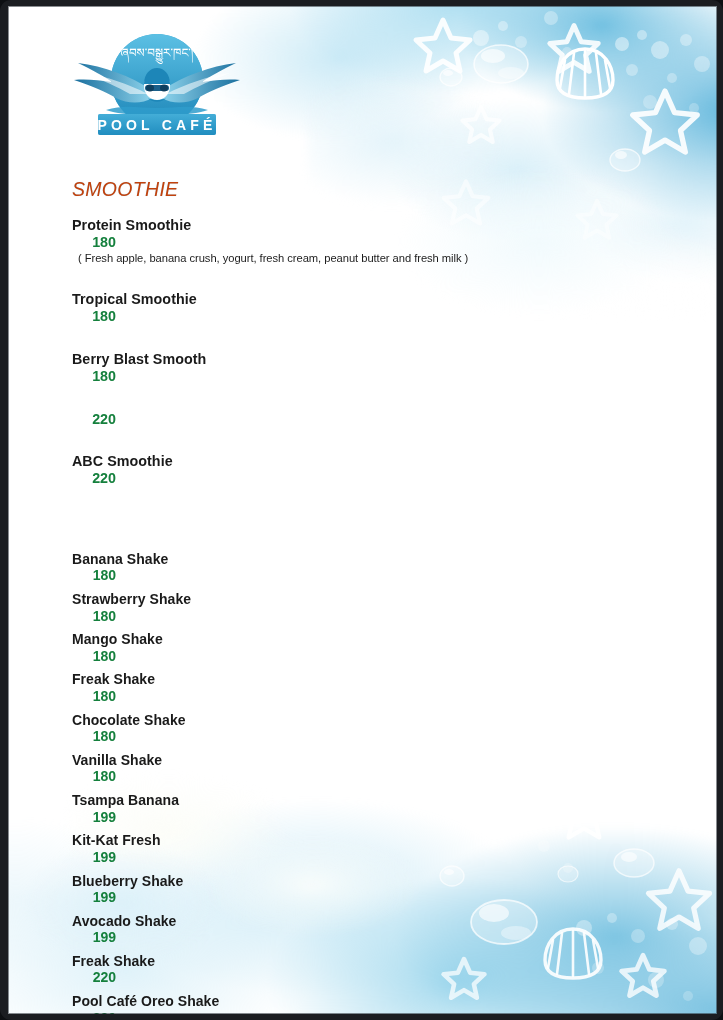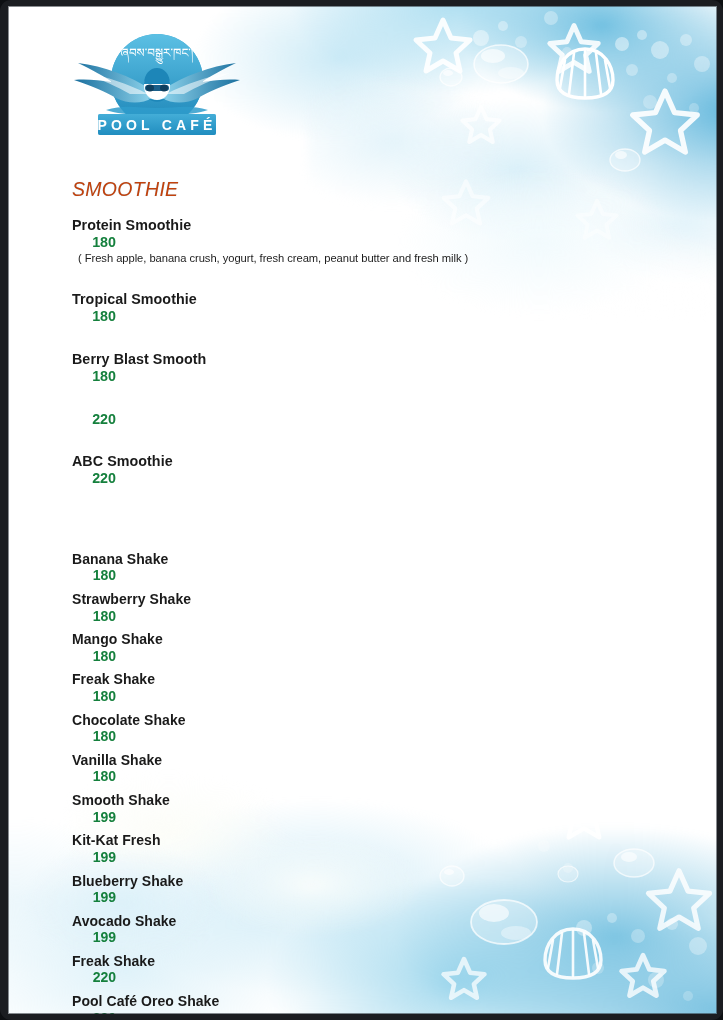--- a/index.html
+++ b/index.html
@@ -450,21 +450,21 @@
         </div>
         <div class="row row-simple">
           <span class="item-name">Chocolate Shake</span>
           <span class="item-price">180</span>
         </div>
         <div class="row row-simple">
           <span class="item-name">Vanilla Shake</span>
           <span class="item-price">180</span>
         </div>
         <div class="row row-simple">
-          <span class="item-name">Smooth Shake</span>
+          <span class="item-name">Tsampa Banana</span>
           <span class="item-price">199</span>
         </div>
         <div class="row row-simple">
           <span class="item-name">Kit-Kat Fresh</span>
           <span class="item-price">199</span>
         </div>
         <div class="row row-simple">
           <span class="item-name">Blueberry Shake</span>
           <span class="item-price">199</span>
         </div>

